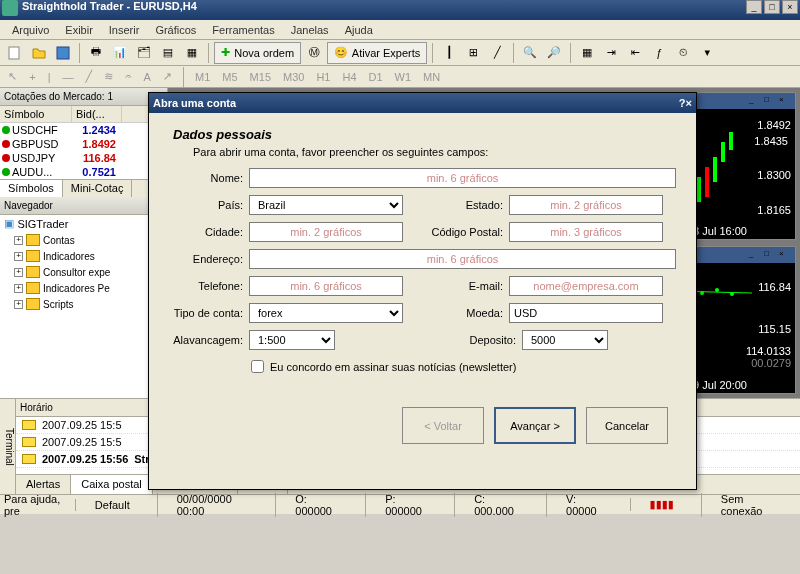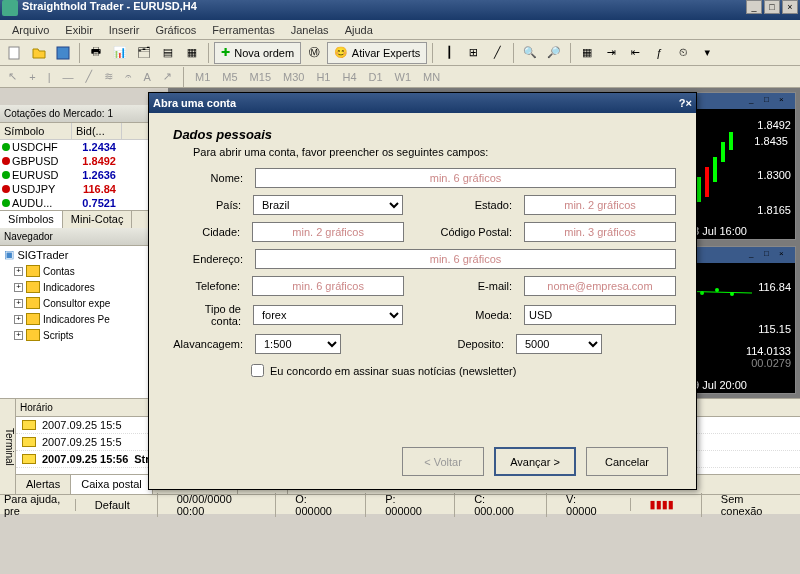--- a/index.html
+++ b/index.html
@@ -18,21 +18,21 @@
 
 .toolbar { background:#ece9d8; height:26px; display:flex; align-items:center; padding:0 4px; border-bottom:1px solid #aca899; gap:2px; }
 .tbtn { width:22px; height:22px; display:flex; align-items:center; justify-content:center; border:1px solid transparent; }
 .tbtn-text { height:22px; padding:0 6px; display:flex; align-items:center; gap:4px; border:1px solid #999; background:#f0f0e8; }
 .sep { width:1px; height:20px; background:#aca899; margin:0 3px; }
 .toolbar2 { background:#ece9d8; height:22px; display:flex; align-items:center; padding:0 4px; border-bottom:1px solid #aca899; gap:4px; color:#999; font-size:10px; }
 .toolbar2 span { padding:0 4px; }
 
 
 .main { display:flex; height:310px; }
-.left { width:168px; display:flex; flex-direction:column; border-right:1px solid #aca899;margin-top:17px; }
+.left { width:168px; display:flex; flex-direction:column; border-right:1px solid #aca899; }
 .panel-header { background:linear-gradient(#e8e8e0,#d0d0c8); height:18px; padding:0 4px; display:flex; align-items:center; border-bottom:1px solid #aca899; font-size:10px; }
 
 
 .market { background:#fff; flex:0 0 auto; }
 .market-head { display:flex; background:#ece9d8; border-bottom:1px solid #ccc; font-size:10px; }
 .market-head div { padding:2px 4px; border-right:1px solid #ccc; }
 .market-row { display:flex; font-size:10px; padding:1px 0; }
 .market-row .sym { width:72px; padding-left:2px; display:flex; align-items:center; gap:2px; }
 .market-row .bid { width:50px; text-align:right; padding-right:6px; font-weight:bold; }
 .dot { width:8px; height:8px; border-radius:50%; display:inline-block; }
@@ -69,31 +69,31 @@
 .status { height:20px; background:#ece9d8; border-top:1px solid #aca899; display:flex; align-items:center; font-size:10px; padding:0 4px; gap:8px; }
 .status .cell { border-left:1px solid #aca899; padding:0 19px; }
 
 
 .dialog { position:absolute; left:148px; top:92px; width:549px; height:398px; background:#ece9d8; border:1px solid #000; box-shadow:2px 2px 6px rgba(0,0,0,.4); z-index:100; }
 .dlg-title { background:linear-gradient(#3a5a8a,#1a3a6a); height:20px; display:flex; align-items:center; padding:0 4px; color:#fff; font-weight:bold; }
 .dlg-title .t { flex:1; }
 .dlg-body { padding:14px 20px 10px 24px; }
 .dlg-head { font-weight:bold; font-style:italic; font-size:13px; margin-bottom:4px; }
 .dlg-sub { font-size:11px; margin-bottom:10px; padding-left:20px; }
-.frow { display:flex; align-items:center; margin-bottom:7px;gap:6px; }
+.frow { display:flex; align-items:center; margin-bottom:7px; }
 .frow .lbl { width:76px; text-align:right; padding-right:6px; }
 .frow .lbl2 { width:86px; text-align:right; padding-right:6px; }
 .frow input, .frow select { height:20px; border:1px solid #7a7a7a; padding:0 4px; background:#fff; font-size:11px; }
 .frow input.ph { color:#c88; text-align:center; }
 .full { flex:1; }
 .half { width:154px; }
 .gap { width:20px; }
 .chk { display:flex; align-items:center; gap:6px; margin:10px 0 34px 78px; }
 .btns { display:flex; justify-content:flex-end; gap:10px; padding-right:8px; }
-.btns button { width:82px; height:29px; background:#ece9d8; border:1px solid #888;margin-top:36px; }
+.btns button { width:82px; height:37px; background:#ece9d8; border:1px solid #888; }
 .btns button.def { border:2px solid #3a5a8a; }
 .btns button:disabled { color:#999; }
 
 .icon-svg { width:16px; height:16px; }
 </style>
 </head>
 <body>
 
 <div class="titlebar">
   <div class="icon"></div>
@@ -192,24 +192,20 @@
         <div style="width:50px">Bid(...</div>
       </div>
       <div id="mrows">
           <div class="market-row">
             <div class="sym"><span class="dot up"></span>USDCHF</div>
             <div class="bid" style="color:#00a">1.2434</div>
           </div>
           <div class="market-row">
             <div class="sym"><span class="dot dn"></span>GBPUSD</div>
             <div class="bid" style="color:#c00">1.8492</div>
-          </div>
-          <div class="market-row">
-            <div class="sym"><span class="dot up"></span>EURUSD</div>
-            <div class="bid" style="color:#00a">1.2636</div>
           </div>
           <div class="market-row">
             <div class="sym"><span class="dot dn"></span>USDJPY</div>
             <div class="bid" style="color:#c00">116.84</div>
           </div>
           <div class="market-row">
             <div class="sym"><span class="dot up"></span>AUDU...</div>
             <div class="bid" style="color:#00a">0.7521</div>
           </div>
         </div>

